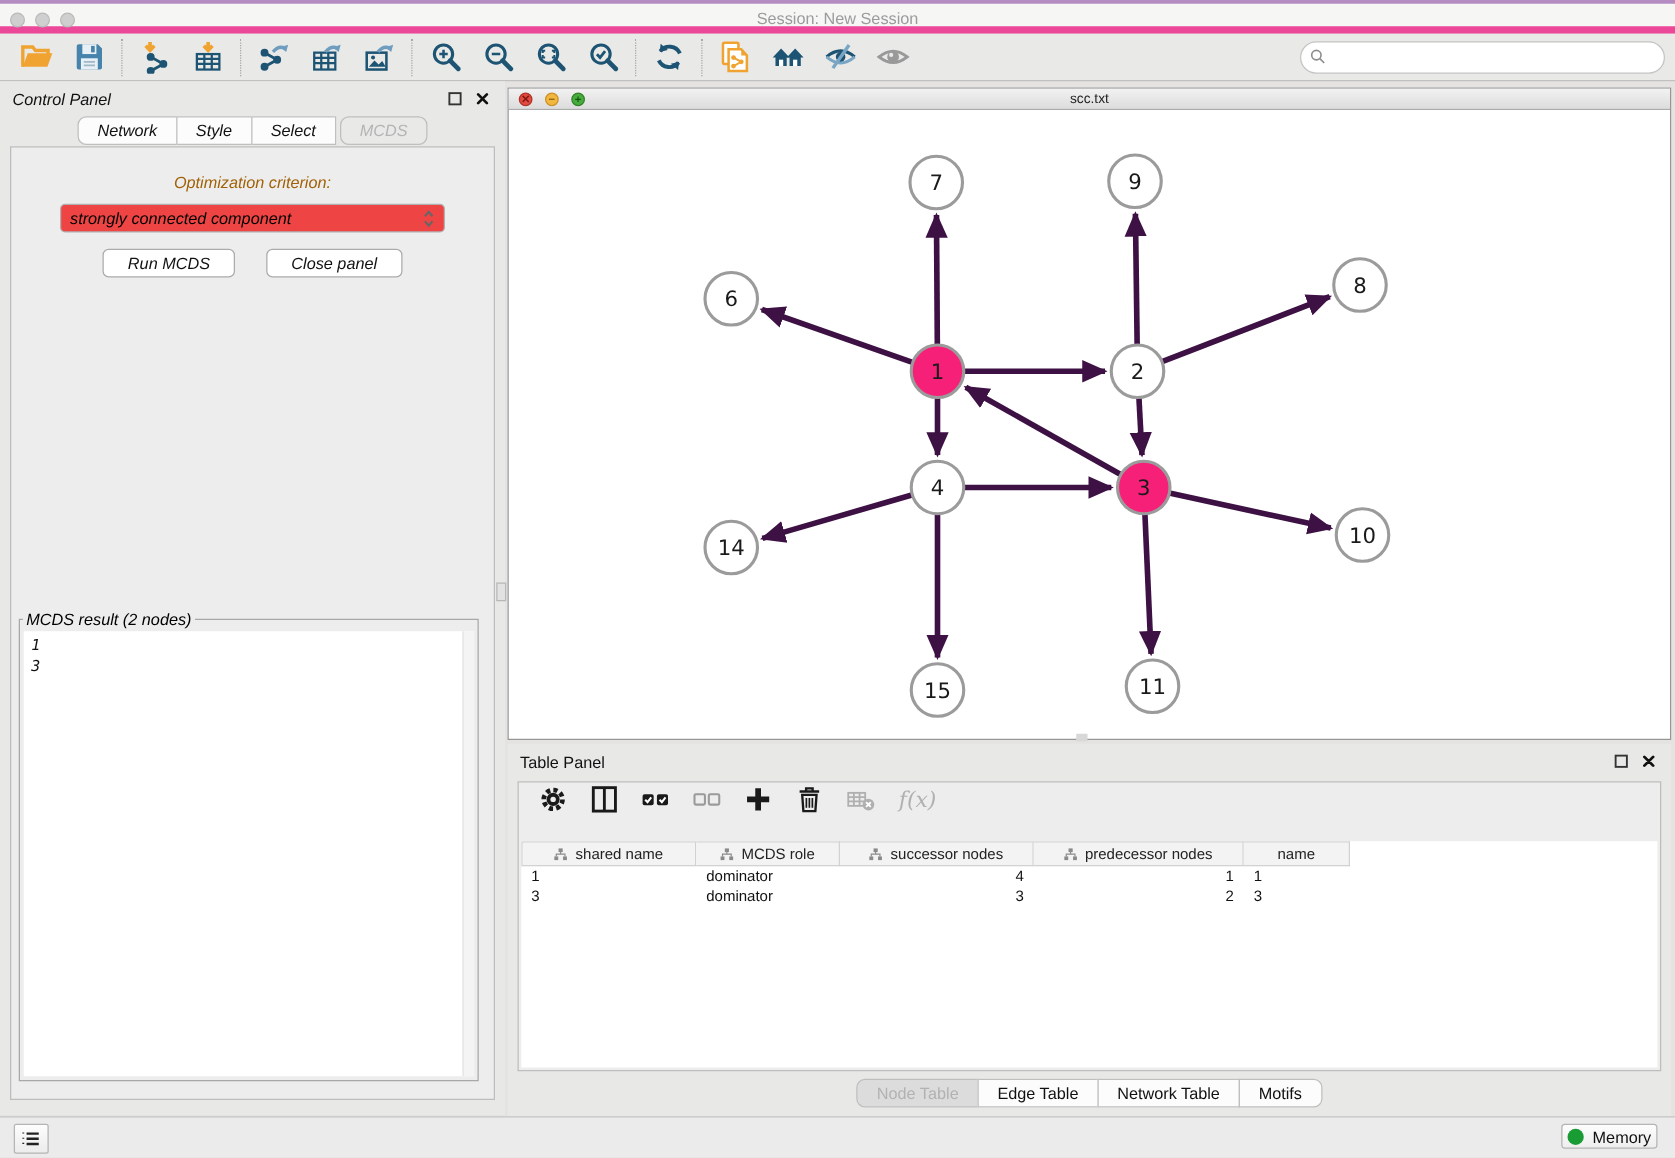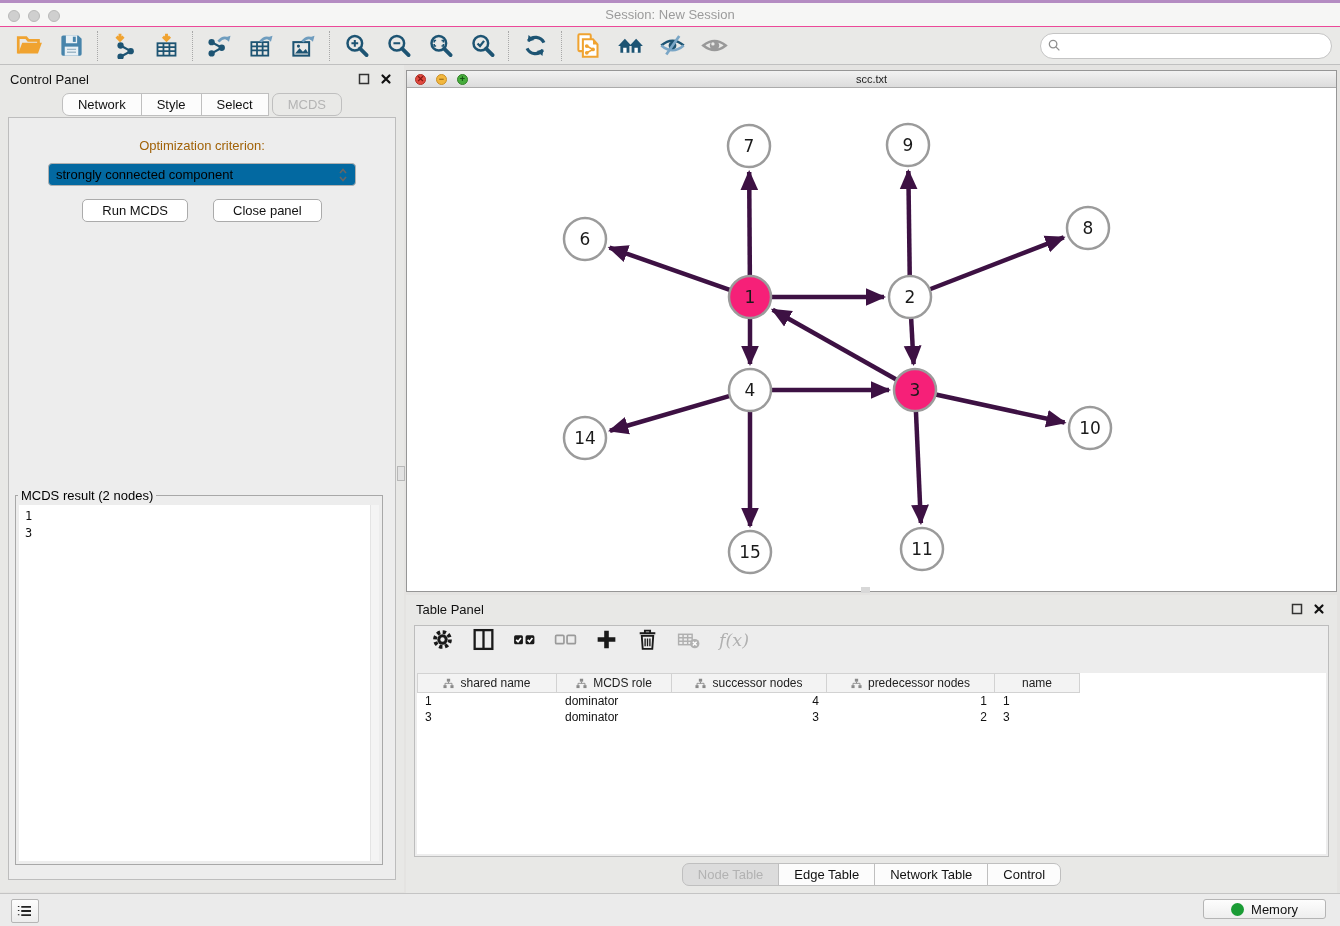--- a/index.html
+++ b/index.html
@@ -1,53 +1,53 @@
 <!DOCTYPE html>
 <html><head>
 <meta charset="utf-8">
 <style>
   * { margin:0; padding:0; box-sizing:border-box; }
   html,body { width:1340px; height:926px; overflow:hidden;
     font-family:"Liberation Sans", sans-serif; background:#e4e3e1; }
 
   
   #titlebar { position:absolute; top:0; left:0; right:0; height:27px;
-    background:#f6f6f5; border-top:3px solid #b48cc2; border-bottom:1px solid #ec4899; }
+    background:#f6f6f5; border-top:3px solid #b48cc2; border-bottom:6px solid #ec4899; }
   .mac-dots { position:absolute; left:8px; top:7px; display:flex; gap:8px; }
   .mac-dot { width:12px; height:12px; border-radius:50%; background:#cfcfcf; border:1px solid #b9b9b9; }
   #main-title { text-align:center; line-height:23px; font-size:13px; color:#9b9b9b; }
 
   
   #toolbar { position:absolute; top:27px; left:0; right:0; height:38px; background:#e9e9e7;
     border-bottom:1px solid #c0c0c0; display:flex; align-items:center; padding:0 8px; }
   .tb-btn { width:42px; height:32px; display:flex; align-items:center; justify-content:center; cursor:default; }
   .tb-btn svg { width:27px; height:27px; }
   .tb-sep { width:1px; height:30px; border-left:1px dotted #a8a8a8; margin:0 5px; }
   #search-box { margin-left:auto; width:292px; height:26px; background:#fff; border:1px solid #c4c4c4;
     border-radius:13px; display:flex; align-items:center; padding:0 6px; }
   #search-box svg { width:15px; height:15px; }
   #search-input { border:none; outline:none; flex:1; height:20px; font-size:13px; background:transparent; }
 
   
-  #control-panel { position:absolute; left:0; top:65px; width:404px; bottom:34px; background:#e8e8e6; }
+  #control-panel { position:absolute; left:0; top:65px; width:404px; bottom:34px; background:#e8e8e6;font-style:italic; }
   .panel-header { height:28px; display:flex; align-items:center; padding:0 10px; font-size:13px; color:#111; }
   .ph-spacer { flex:1; }
   .ph-btn { width:16px; height:16px; display:flex; align-items:center; justify-content:center; margin-left:6px; }
   .ph-btn svg { width:12px; height:12px; }
   .tabbar { display:flex; justify-content:center; position:relative; z-index:2; }
   .tab { border:1px solid #bfbfbf; background:#fcfcfc; color:#111; font-size:13px;
     padding:3px 15px; margin-left:-1px; cursor:default; white-space:nowrap; }
   .tabbar .tab:first-child { border-radius:7px 0 0 7px; margin-left:0; }
   .tabbar .tab:last-child { border-radius:0 7px 7px 0; }
   .tabbar.ctrl .tab.active { background:#e9e9e7; color:#b4b4b4; border-radius:7px; margin-left:3px; }
   .tabbar .tab.active { background:#dcdcdc; color:#b2b2b2; }
   #ctrl-box { position:absolute; left:8px; right:8px; top:52px; bottom:12px;
     background:#ededed; border:1px solid #bdbdbd; }
   #opt-label { margin-top:20px; text-align:center; font-size:13px; color:#a16207; }
-  #optimization-select { margin:10px auto 0; width:308px; height:23px; background:#0369a1;
+  #optimization-select { margin:10px auto 0; width:308px; height:23px; background:#ef4444;
     border:1px solid #b0b0b0; border-radius:4px; display:flex; align-items:center; padding:0 7px; font-size:13px; }
   #optimization-select .sel-label { flex:1; }
   .btn-row { display:flex; justify-content:center; gap:25px; margin-top:13px; }
   .push-btn { height:23px; background:#fff; border:1px solid #ababab; border-radius:5px;
     font-size:13px; color:#111; display:flex; align-items:center; padding:0 19px; cursor:default; }
   #mcds-fieldset { position:absolute; left:6px; right:12px; top:370px; bottom:14px;
     border:1px solid #a8a8a8; background:#ededed; }
   #mcds-fieldset legend { font-size:13px; color:#000000; margin-left:2px; padding:0 3px; }
   #mcds-result-area { position:absolute; left:3px; right:3px; top:2px; bottom:3px; background:#fff; }
   #mcds-result-text { white-space:pre; font-family:"DejaVu Sans Mono", monospace; font-size:12px;
@@ -85,21 +85,21 @@
   .tr { display:flex; height:16px; align-items:center; font-size:12px; color:#111; }
   .td { padding:0 8px; overflow:hidden; white-space:nowrap; }
   #tbl-tabs { position:absolute; left:0; right:0; bottom:7px; display:flex; justify-content:center; }
 
   
   #status-bar { position:absolute; left:0; right:0; bottom:0; height:33px; background:#ebebeb; border-top:1px solid #c4c4c4; }
   #list-button { position:absolute; left:11px; top:5px; width:28px; height:24px;
     background:linear-gradient(#fdfdfd,#ececec); border:1px solid #b5b5b5; border-radius:2px;
     display:flex; align-items:center; justify-content:center; }
   #list-button svg { width:18px; height:18px; }
-  #memory-button { position:absolute; right:14px; top:5px; height:20px; padding:0 27px;
+  #memory-button { position:absolute; right:14px; top:5px; height:20px; padding:0 4px;
     background:linear-gradient(#fdfdfd,#eeeeee); border:1px solid #b5b5b5; border-radius:3px;
     display:flex; align-items:center; gap:7px; font-size:13px; color:#111;text-align:right; }
   #memory-dot { width:13px; height:13px; border-radius:50%; background:#1a9c35; }
 </style>
 </head>
 <body>
 
 <div id="titlebar">
   <div class="mac-dots">
     <div class="mac-dot"></div>
@@ -518,21 +518,21 @@
             <div class="td" style="width: 168px; text-align: right;">2</div>
             <div class="td" style="width: 85px; text-align: left;">3</div>
           </div>
         </div>
     </div>
   </div>
   <div class="tabbar" id="tbl-tabs">
       <div class="tab active">Node Table</div>
       <div class="tab">Edge Table</div>
       <div class="tab">Network Table</div>
-      <div class="tab">Control</div>
+      <div class="tab">Motifs</div>
     </div>
 </div>
 
 <div id="status-bar">
   <div id="list-button">
     <svg viewBox="0 0 24 24">
         <path d="M7 6.5 h13 M7 12 h13 M7 17.5 h13" stroke="#222" stroke-width="2.6"></path>
         <path d="M3.5 5.3 v2.4 M3.5 10.8 v2.4 M3.5 16.3 v2.4" stroke="#222" stroke-width="2" stroke-dasharray="1.2 1.2"></path>
       </svg>
   </div>

